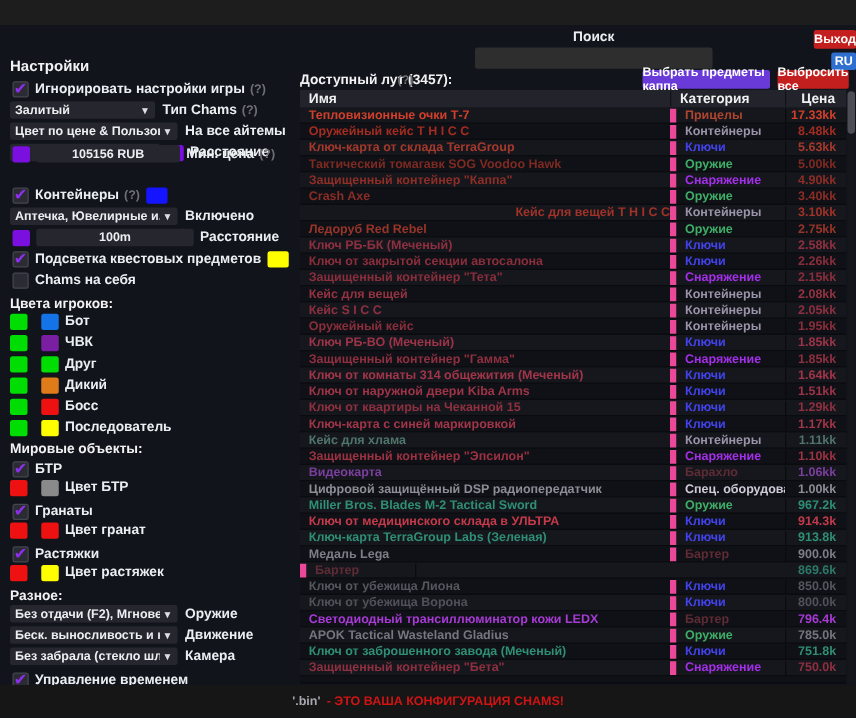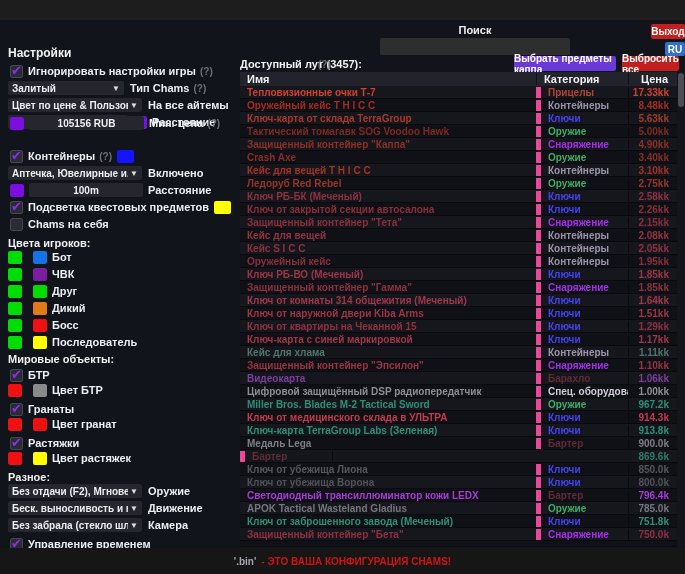--- a/index.html
+++ b/index.html
@@ -118,21 +118,21 @@
   <div class="lp" style="top:146px;width:228px">
     <span class="dd" style="width:134px">
       <span class="dd-txt">Аптечка, Ювелирные и...</span>
       <span class="arrow">▼</span>
     </span>
     <span class="lbl" style="margin-left:6px">Включено</span>
   </div>
 
   <div class="lp" style="top:163px">
     <span class="swatch" style="margin-left: 2px; background: rgb(123, 15, 224);"></span>
-    <span class="tinput gap" style="width:114px">100m</span>
+    <span class="tinput gap" style="width:126px">100m</span>
     <span class="lbl gap">Расстояние</span>
   </div>
 
   <div class="lp" style="top:180px">
     <span class="checkbox on" style="margin-left:2px"></span>
     <span class="lbl gap">Подсветка квестовых предметов</span>
     <span class="swatch gap" style="width: 17px; background: rgb(255, 255, 0);"></span>
   </div>
 
   <div class="lp" style="top:197px">
@@ -288,21 +288,21 @@
       <span class="td-name" style="color: rgb(142, 46, 38);">Защищенный контейнер "Каппа"</span>
       <span class="td-cat" style="color: rgb(164, 47, 232);">Снаряжение</span>
       <span class="td-price" style="color: rgb(142, 46, 38);">4.90kk</span>
     </div>
     <div class="trow">
       <span class="td-name" style="color: rgb(139, 45, 38);">Crash Axe</span>
       <span class="td-cat" style="color: rgb(63, 174, 102);">Оружие</span>
       <span class="td-price" style="color: rgb(139, 45, 38);">3.40kk</span>
     </div>
     <div class="trow">
-      <span class="td-name" style="color: rgb(160, 50, 39);">Кейс для вещей T H I C C</span>
+      <span class="td-name" style="color: rgb(160, 50, 39); text-align: right;">Кейс для вещей T H I C C</span>
       <span class="td-cat" style="color: rgb(155, 147, 168);">Контейнеры</span>
       <span class="td-price" style="color: rgb(160, 50, 39);">3.10kk</span>
     </div>
     <div class="trow">
       <span class="td-name" style="color: rgb(152, 53, 41);">Ледоруб Red Rebel</span>
       <span class="td-cat" style="color: rgb(63, 174, 102);">Оружие</span>
       <span class="td-price" style="color: rgb(152, 53, 41);">2.75kk</span>
     </div>
     <div class="trow">
       <span class="td-name" style="color: rgb(143, 48, 64);">Ключ РБ-БК (Меченый)</span>

